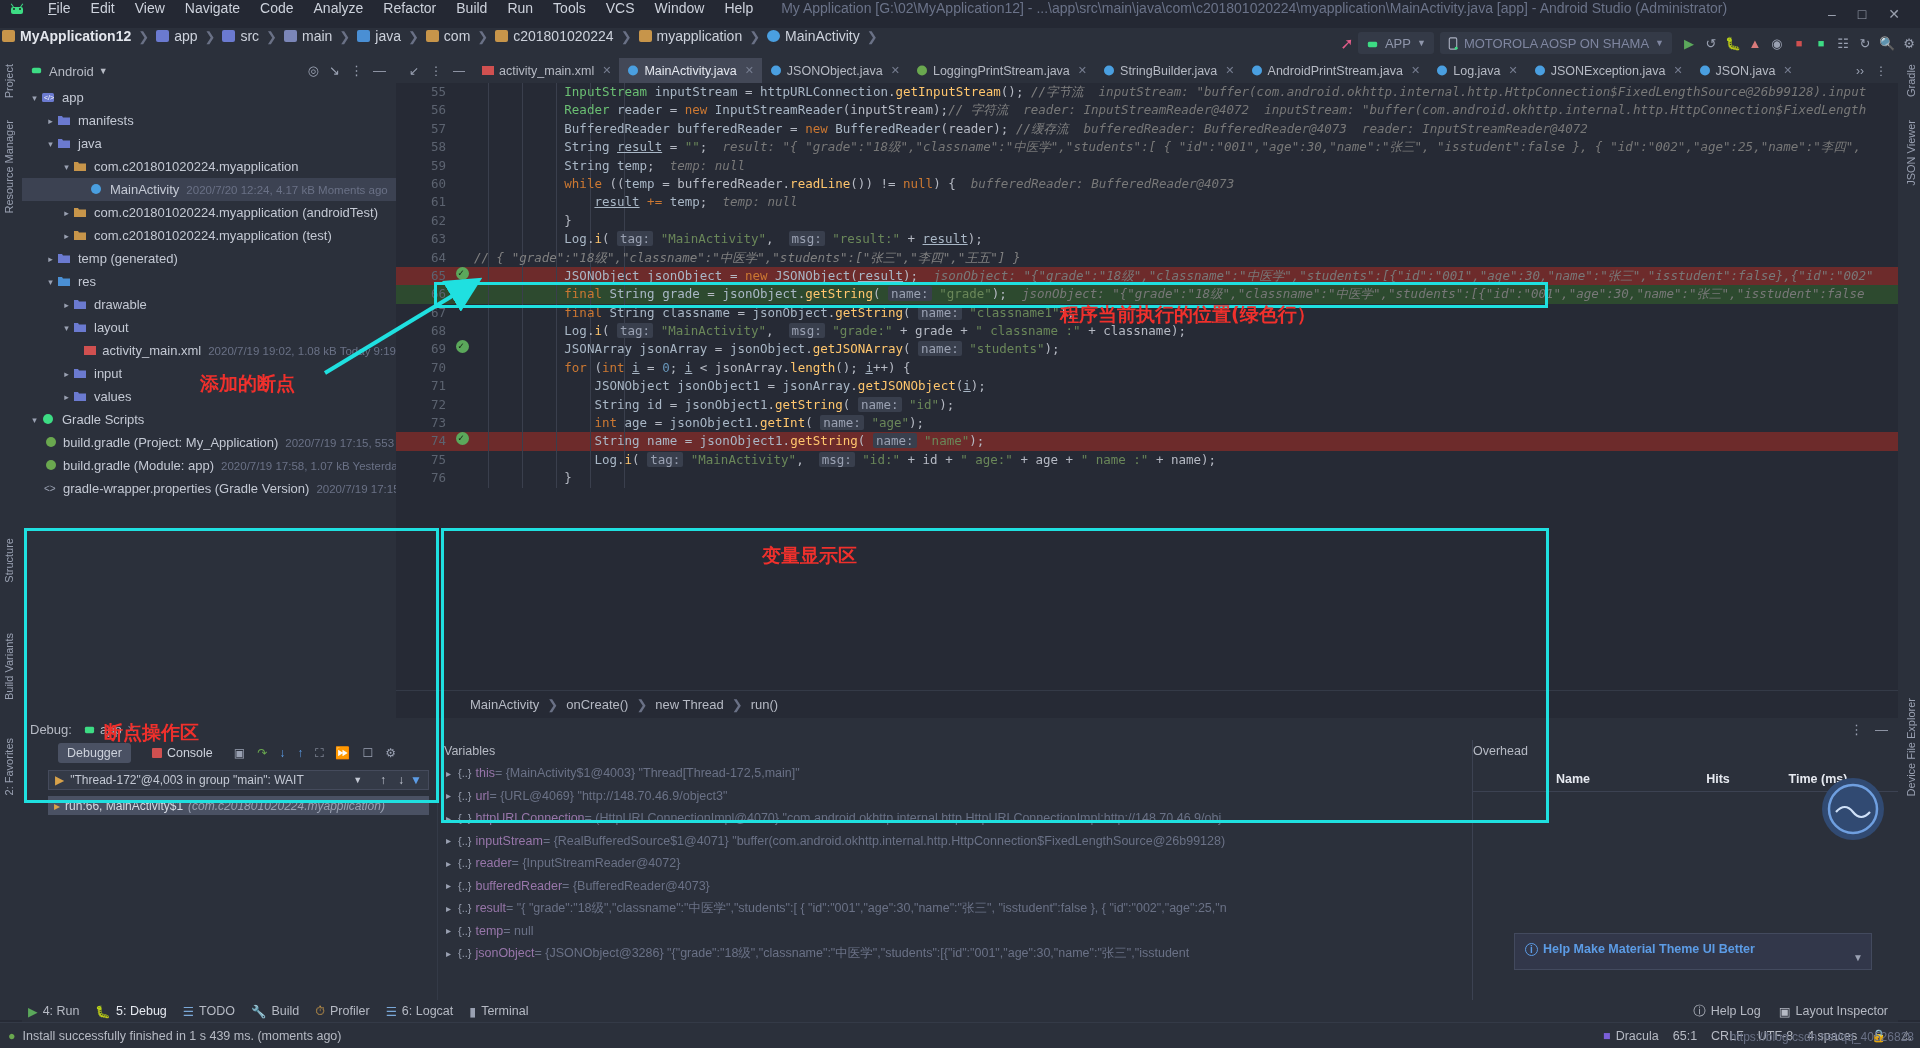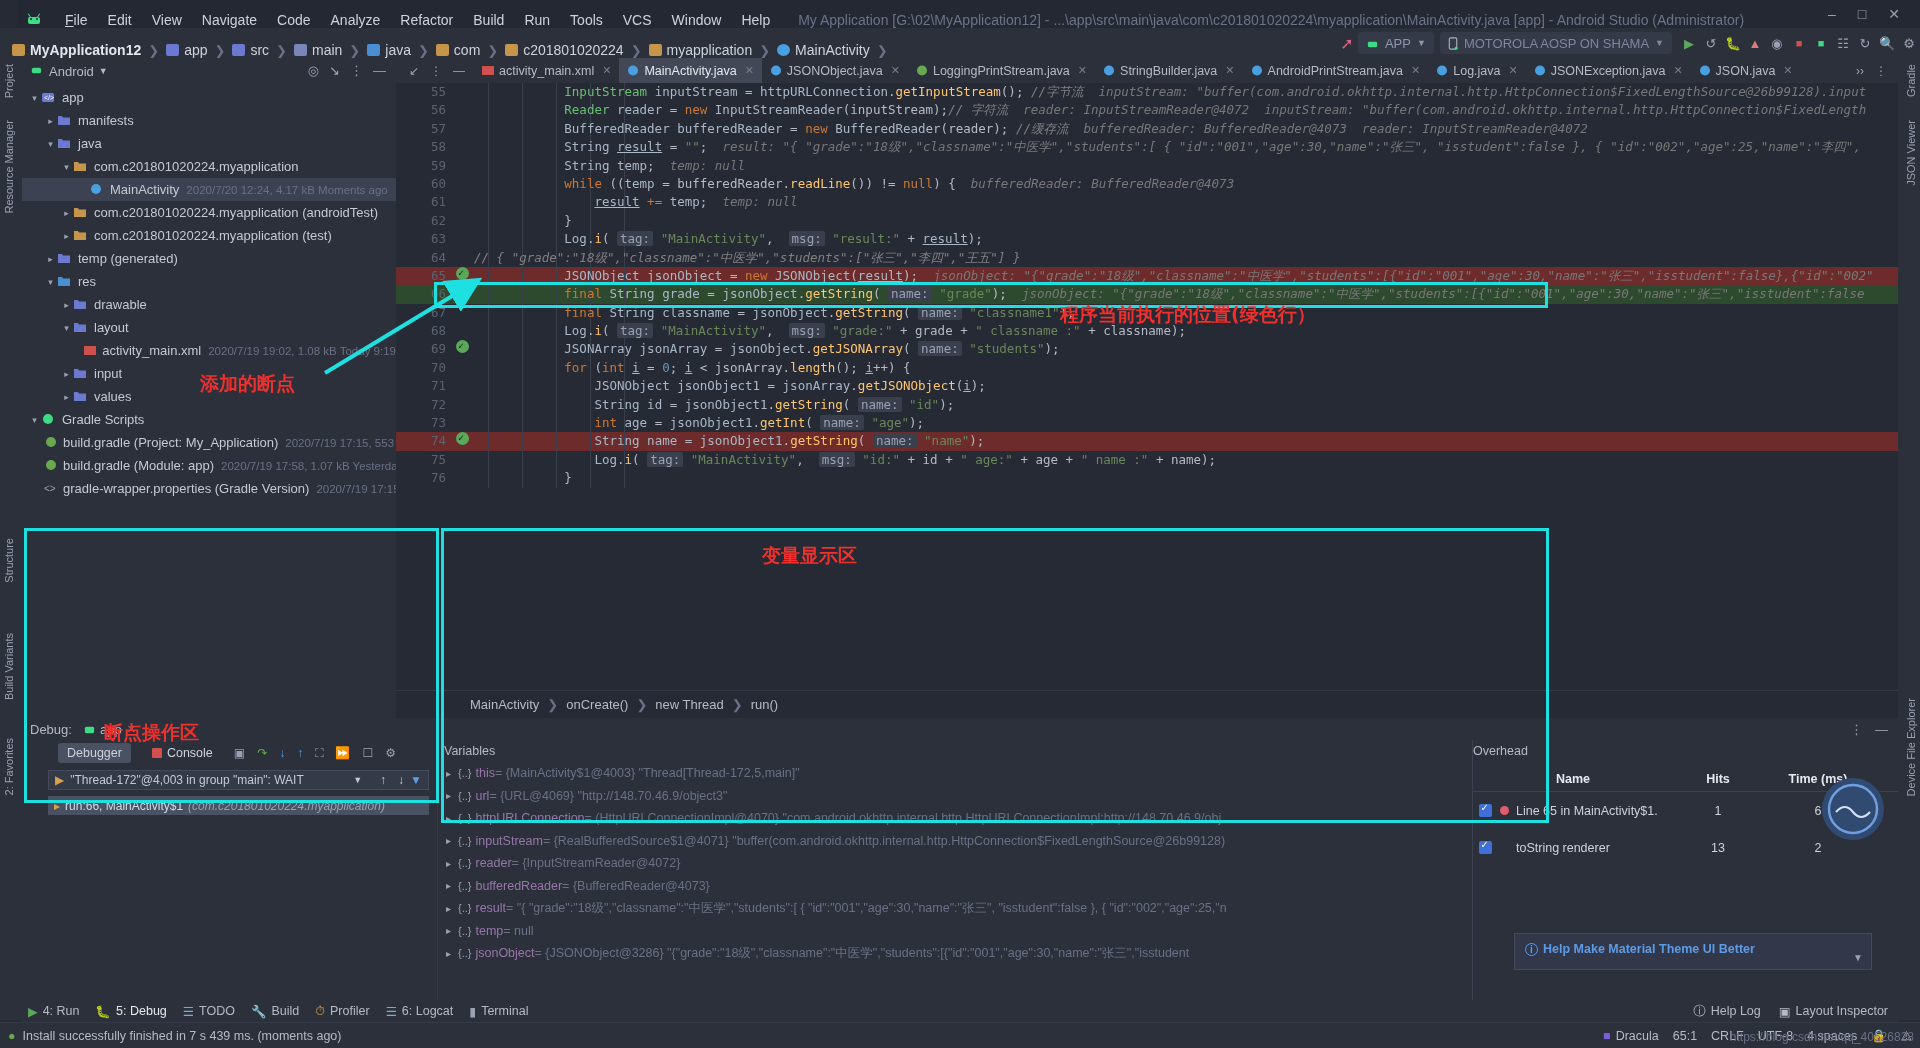--- a/index.html
+++ b/index.html
@@ -6,31 +6,31 @@
   html,body {
     width:1920px; height:1048px;
     background:#2b2b33;
     font-family:"Liberation Sans", sans-serif;
     overflow:hidden;
     color:#b6bac4;
   }
   #root { position:relative; width:1920px; height:1048px; background:#262a35; }
 
   
-  .menubar { height:28px; background:#242833; display:flex; align-items:flex-end; padding-left:8px; font-size:14px;margin-left:17px; }
+  .menubar { height:28px; background:#242833; display:flex; align-items:flex-start; padding-left:8px; font-size:14px; }
   .as-logo { width:18px;height:18px;margin-right:12px; position:relative; }
   .as-logo svg{display:block}
   .menubar .mi { padding:0 10px; color:#cdd2dc; font-size:14px; cursor:default; }
   .menubar .mi u { text-decoration:underline; }
   .win-title { margin-left:18px; color:#6b7389; font-size:14px; white-space:nowrap; }
   .win-btns { position:absolute; right:6px; top:0; height:28px; display:flex; align-items:center; gap:22px; padding-right:14px;}
   .win-btns span { color:#9aa0ae; font-size:14px; }
 
   
-  .navbar { height:30px; background:#2b303b; display:flex; align-items:flex-end; padding-left:12px; font-size:14px; position:relative;}
+  .navbar { height:30px; background:#2b303b; display:flex; align-items:flex-start; padding-left:2px; font-size:14px; position:relative;}
   .crumb { display:flex; align-items:center; color:#cdd2dc; white-space:nowrap;}
   .crumb .sep { color:#6a7186; margin:0 7px; font-size:13px;}
   .crumb .ci { margin-right:5px; display:inline-block; }
   .sq { width:13px;height:12px;display:inline-block;border-radius:2px;vertical-align:-1px;}
   .crumb b { font-weight:bold; color:#e3e6ed;}
   .navright { position:absolute; right:0; top:0; height:30px; display:flex; align-items:center; gap:0px; }
   .runcombo { display:flex;align-items:center;gap:6px; background:#343a47; height:22px; padding:0 8px; border-radius:3px; color:#8f96ab; font-size:13px; margin-right:6px;}
   .devcombo { display:flex;align-items:center;gap:6px; background:#343a47; height:22px; padding:0 8px; border-radius:3px; color:#7f86a0; font-size:13px; margin-right:6px;}
   .toolicon { width:22px;height:22px;display:flex;align-items:center;justify-content:center;font-size:13px;color:#9aa1b2; }
 
@@ -622,40 +622,20 @@
             </div>
         </div>
         <div style="position:absolute;right:0;top:0;width:426px;bottom:0;border-left:1px solid #3c4252;padding-left:12px;">
           <div class="ovhead">Overhead</div>
           <div class="ovtable">
             <div class="ovth">
               <span style="width:200px;text-align:center">Name</span>
               <span style="width:90px;text-align:center">Hits</span>
               <span style="width:110px;text-align:center">Time (ms)</span>
             </div>
-            <div id="ovrows">
-                <div class="ovtr">
-                  <span style="width:200px;display:flex;align-items:center;padding-left:6px">
-                    <span class="cbx"></span>
-                    <span class="bpdot"></span>
-                    <span>Line 65 in MainActivity$1.</span>
-                  </span>
-                  <span style="width:90px;text-align:center">1</span>
-                  <span style="width:110px;text-align:center">6</span>
-                </div>
-                <div class="ovtr">
-                  <span style="width:200px;display:flex;align-items:center;padding-left:6px">
-                    <span class="cbx"></span>
-                    <span style="width:16px;display:inline-block"></span>
-                    <span>toString renderer</span>
-                  </span>
-                  <span style="width:90px;text-align:center">13</span>
-                  <span style="width:110px;text-align:center">2</span>
-                </div>
-              </div>
           </div>
           <div style="position:absolute;right:14px;top:38px;width:62px;height:62px;border-radius:50%;background:#314a72;display:flex;align-items:center;justify-content:center;">
             <svg width="54" height="54" viewBox="0 0 54 54">
                 <circle cx="27" cy="27" r="24" fill="none" stroke="#6f9fe0" stroke-width="2.5"></circle>
                 <path d="M10 30 Q19 20 27 30 Q35 40 44 30" fill="none" stroke="#cfe0f7" stroke-width="2.2"></path>
               </svg>
           </div>
         </div>
       </div>
     </div>
@@ -704,21 +684,21 @@
         </span>
       <span class="bi">
           <span>▣</span>
           <span>Layout Inspector</span>
         </span>
     </span>
   </div>
 
   <div class="status">
     <span style="color:#6aa84f;margin-right:7px">●</span>
-    <span>Install successfully finished in 7 s 439 ms. (moments ago)</span>
+    <span>Install successfully finished in 1 s 439 ms. (moments ago)</span>
     <span class="right">
       <span class="dracula">
         <span style="color:#7a5fd8;margin-right:5px">■</span><span>Dracula</span>
       </span>
       <span>65:1</span>
       <span>CRLF</span>
       <span>UTF-8</span>
       <span>4 spaces</span>
       <span>🔒</span>
       <span>⚠</span>

